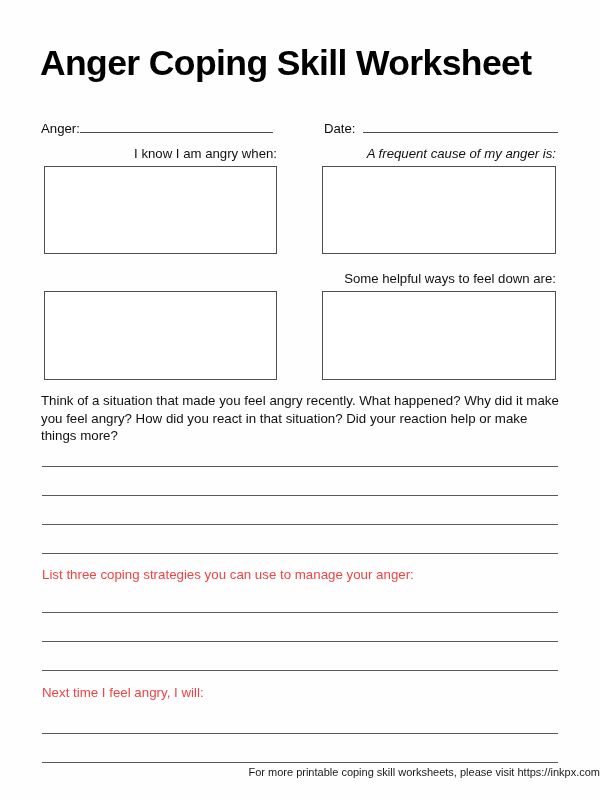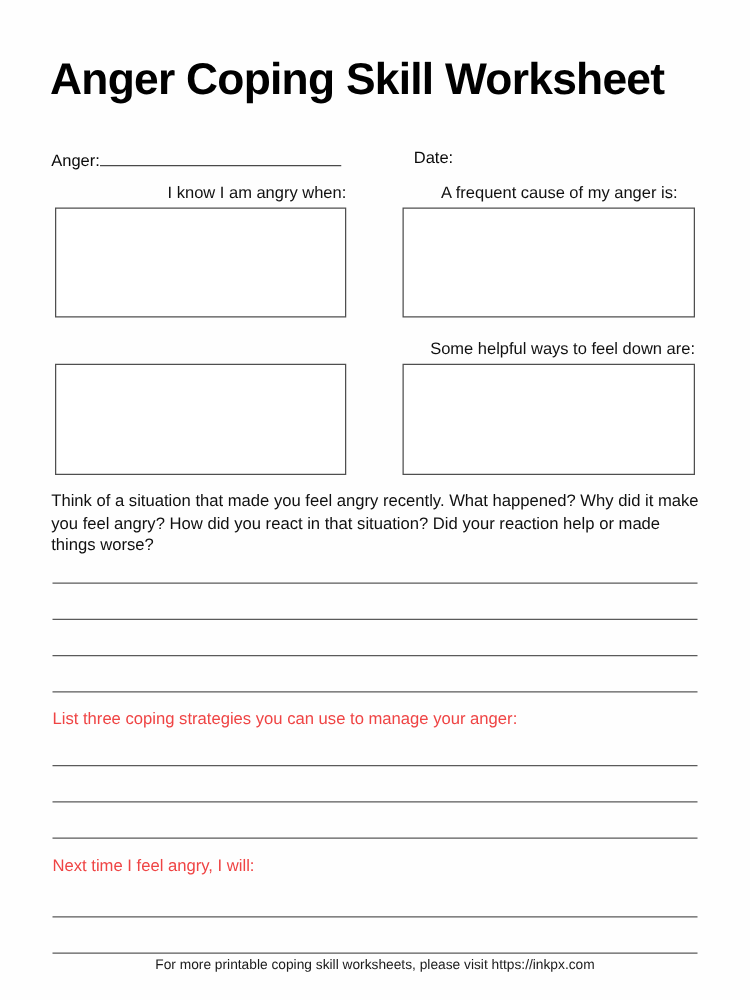--- a/index.html
+++ b/index.html
@@ -46,21 +46,21 @@
     height: 22px;
   }
   .field {
     position: absolute;
     display: flex;
     align-items: baseline;
     font-size: 13.2px;
     line-height: 16px;
   }
   .field-name  { left: 41px;  top: 0px; width: 232px; }
-  .field-date  { left: 324px; top: 0px; width: 234px; flex-direction: column; }
+  .field-date  { left: 324px; top: 0px; width: 234px; }
   .field-label { white-space: nowrap; }
   .field-rule {
     flex: 1 1 auto;
     border-bottom: 1.4px solid #4a4a4a;
     height: 14px;
     margin-left: 0px;
   }
   .field-date .field-rule { margin-left: 7px; }
 
   
@@ -73,21 +73,21 @@
     color: #111111;
   }
   .answer-box {
     position: absolute;
     border: 1.2px solid #4f4f4f;
     background: #ffffff;
     box-sizing: border-box;
   }
 
   .label-r1c1 { left: 44px;  top: 146px; width: 233px; }
-  .label-r1c2 { left: 308px; top: 146px; width: 234px; }
+  .label-r1c2 { left: 322px; top: 146px; width: 234px; font-style: italic; }
   .box-r1c1   { left: 44px;  top: 166px; width: 233px; height: 88px; }
   .box-r1c2   { left: 322px; top: 166px; width: 234px; height: 88px; }
 
   .label-r2c1 { left: 44px;  top: 271px; width: 233px; }
   .label-r2c2 { left: 322px; top: 271px; width: 234px; }
   .box-r2c1   { left: 44px;  top: 291px; width: 233px; height: 89px; }
   .box-r2c2   { left: 322px; top: 291px; width: 234px; height: 89px; }
 
   
   .prompt-paragraph {
@@ -121,21 +121,21 @@
   }
   .prompt-list    { top: 566px; }
   .prompt-next    { top: 684px; }
 
   
   .footer {
     position: absolute;
     left: 0;
     top: 765px;
     width: 600px;
-    text-align: center;
+    text-align: right;
     font-size: 11px;
     line-height: 14px;
     color: #1a1a1a;
   }
 </style>
 </head>
 <body>
 
 <div class="page">
 
@@ -156,21 +156,21 @@
   <div class="answer-box box-r1c1"></div>
 
   <div class="box-label label-r1c2">A frequent cause of my anger is:</div>
   <div class="answer-box box-r1c2"></div>
 
   <div class="answer-box box-r2c1"></div>
 
   <div class="box-label label-r2c2">Some helpful ways to feel down are:</div>
   <div class="answer-box box-r2c2"></div>
 
-  <div class="prompt-paragraph">Think of a situation that made you feel angry recently. What happened? Why did it make you feel angry? How did you react in that situation? Did your reaction help or made things worse?</div>
+  <div class="prompt-paragraph">Think of a situation that made you feel angry recently. What happened? Why did it make you feel angry? How did you react in that situation? Did your reaction help or make things more?</div>
 
   <div class="writing-line" style="top:466px"></div>
   <div class="writing-line" style="top:495px"></div>
   <div class="writing-line" style="top:524px"></div>
   <div class="writing-line" style="top:553px"></div>
 
   <div class="section-prompt prompt-list">List three coping strategies you can use to manage your anger:</div>
   <div class="writing-line" style="top:612px"></div>
   <div class="writing-line" style="top:641px"></div>
   <div class="writing-line" style="top:670px"></div>

